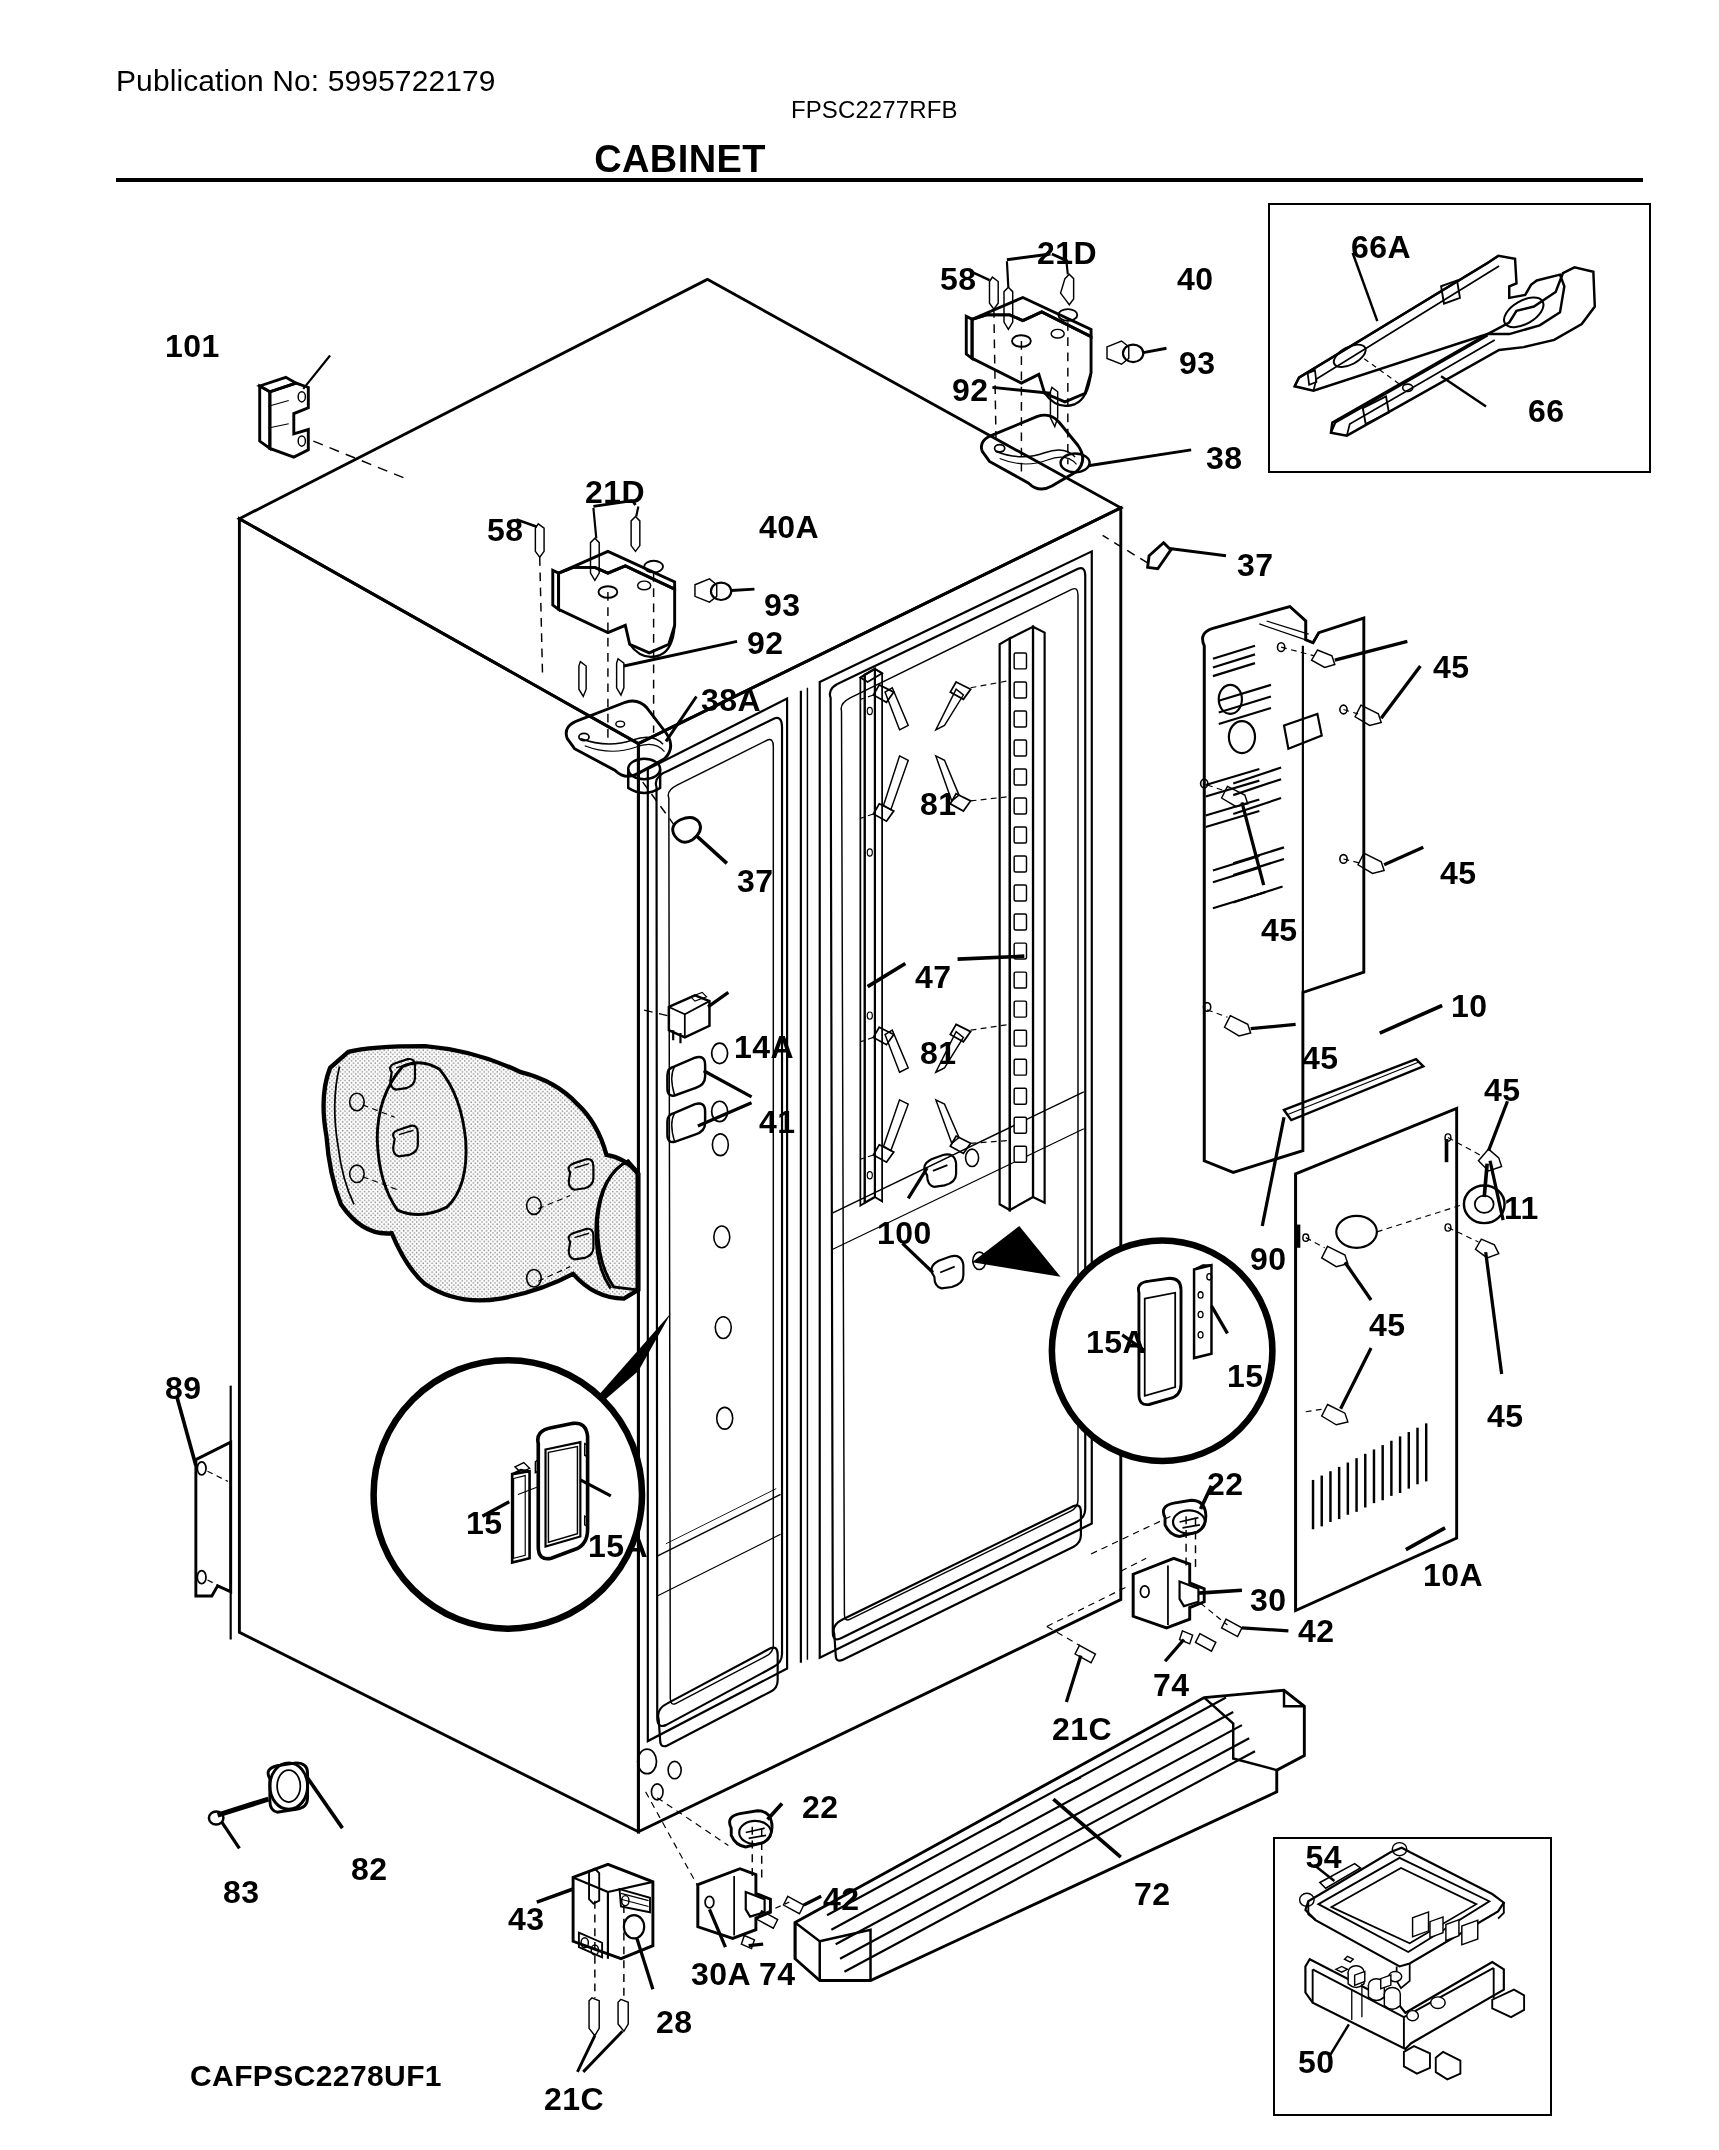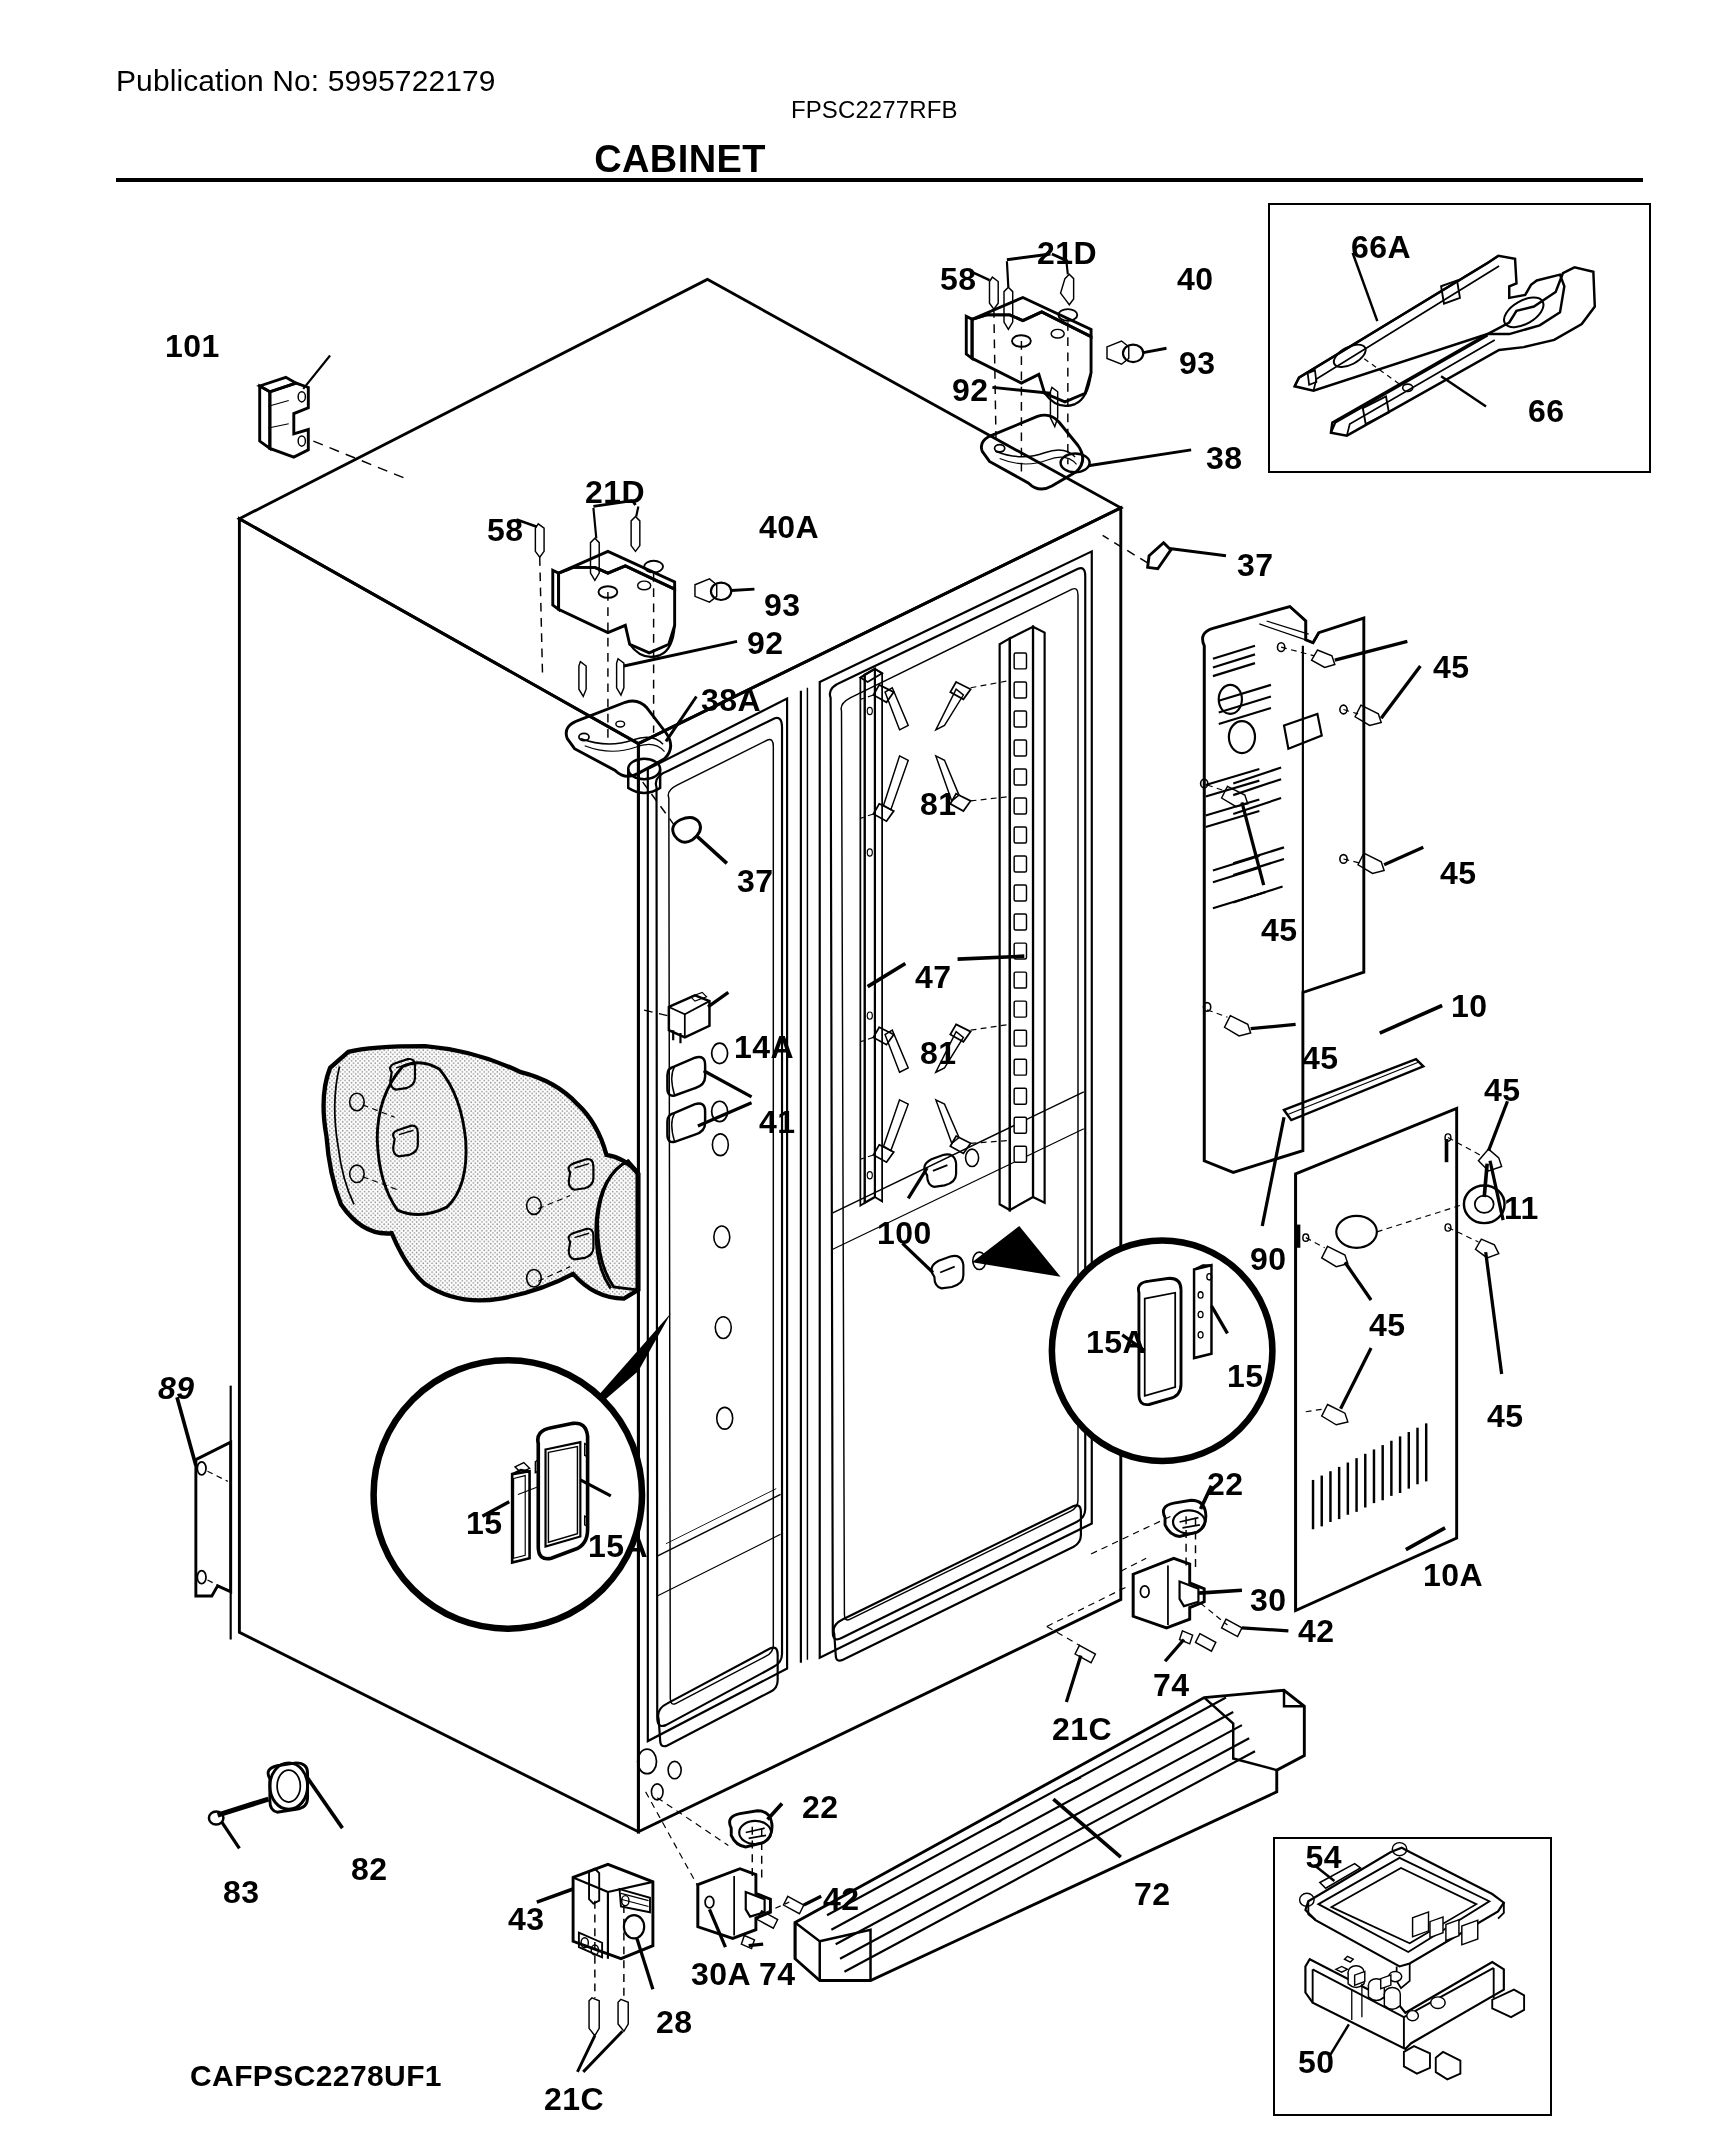--- a/index.html
+++ b/index.html
@@ -635,21 +635,21 @@
       <div class="cal" style="left: 1484px; top: 1074px;">45</div>
       <div class="cal" style="left: 1504px; top: 1192px;">11</div>
       <div class="cal" style="left: 1250px; top: 1243px;">90</div>
       <div class="cal" style="left: 1369px; top: 1309px;">45</div>
       <div class="cal" style="left: 1487px; top: 1400px;">45</div>
       <div class="cal" style="left: 1423px; top: 1559px;">10A</div>
       <div class="cal" style="left: 1086px; top: 1326px;">15A</div>
       <div class="cal" style="left: 1227px; top: 1360px;">15</div>
       <div class="cal" style="left: 466px; top: 1507px;">15</div>
       <div class="cal" style="left: 588px; top: 1530px;">15A</div>
-      <div class="cal" style="left: 158px; top: 1372px; font-style: italic;">89</div>
+      <div class="cal" style="left: 165px; top: 1372px;">89</div>
       <div class="cal" style="left: 351px; top: 1853px;">82</div>
       <div class="cal" style="left: 223px; top: 1876px;">83</div>
       <div class="cal" style="left: 1207px; top: 1468px;">22</div>
       <div class="cal" style="left: 1250px; top: 1584px;">30</div>
       <div class="cal" style="left: 1298px; top: 1615px;">42</div>
       <div class="cal" style="left: 1153px; top: 1669px;">74</div>
       <div class="cal" style="left: 1052px; top: 1713px;">21C</div>
       <div class="cal" style="left: 802px; top: 1791px;">22</div>
       <div class="cal" style="left: 823px; top: 1883px;">42</div>
       <div class="cal" style="left: 1134px; top: 1878px;">72</div>

